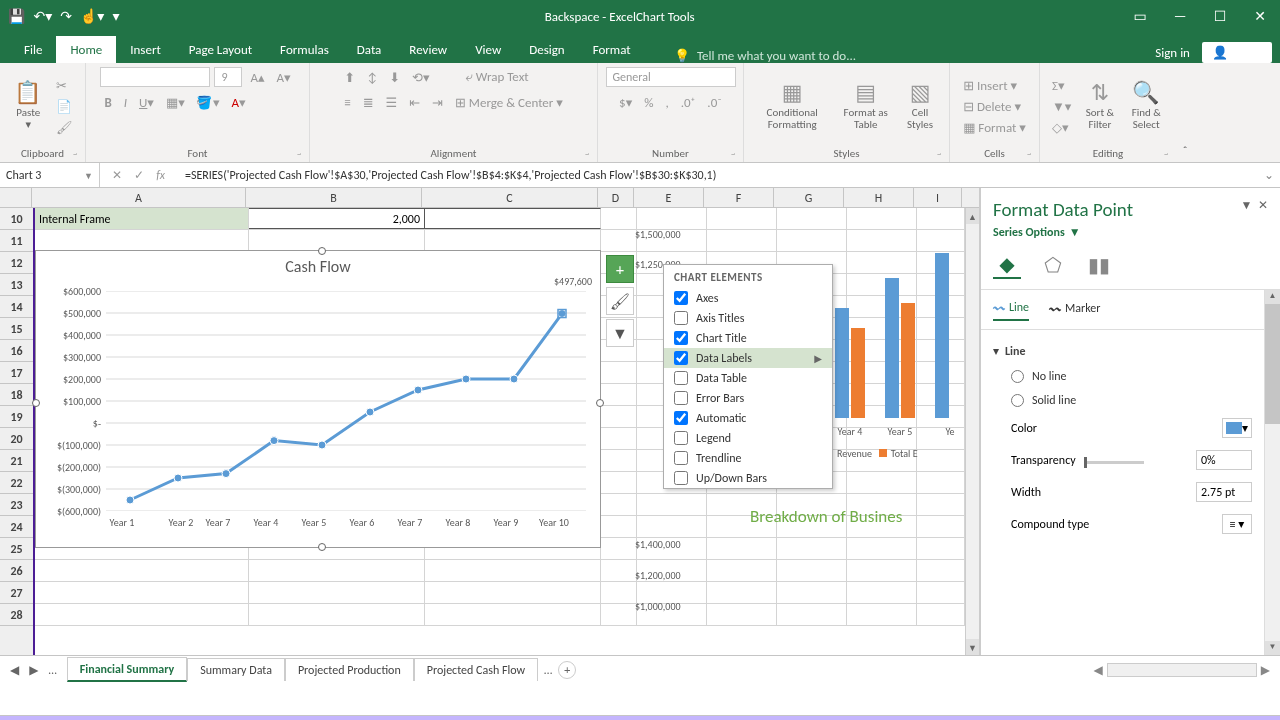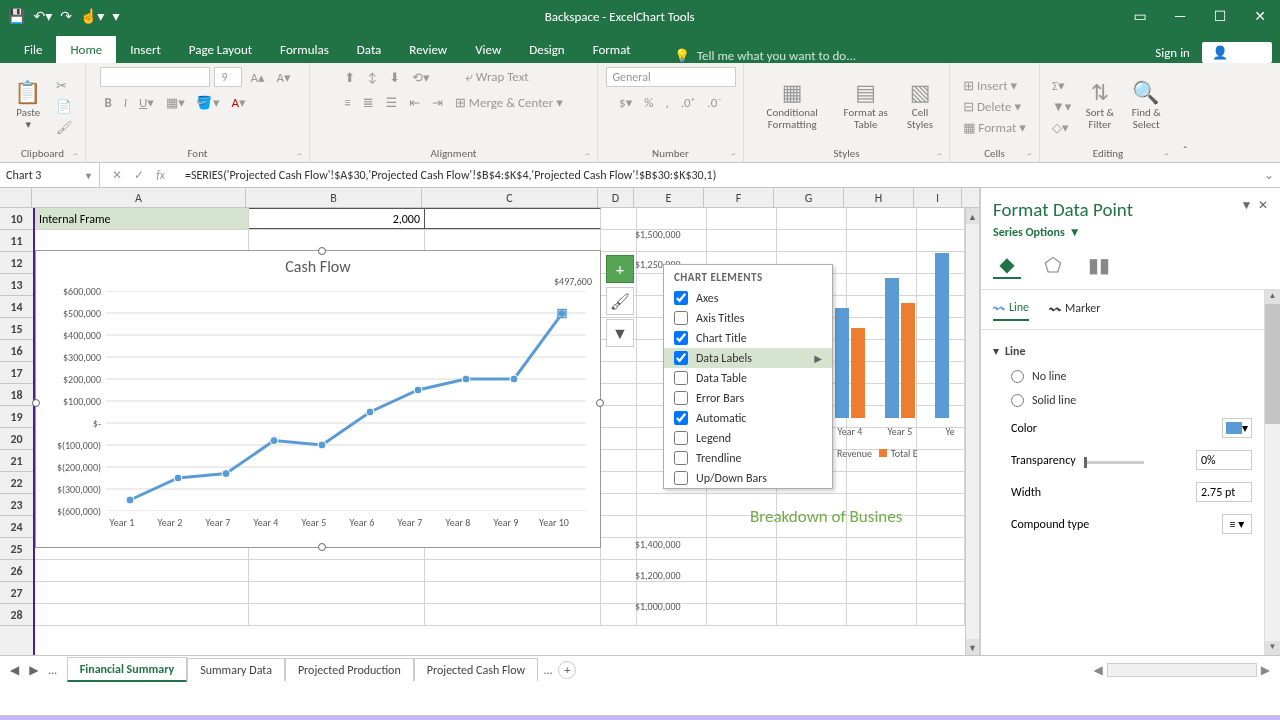--- a/index.html
+++ b/index.html
@@ -608,21 +608,21 @@
                 <div class="y-label" style="top: 82px;">$200,000</div>
                 <div class="y-label" style="top: 104px;">$100,000</div>
                 <div class="y-label" style="top: 126px;">$-</div>
                 <div class="y-label" style="top: 148px;">$(100,000)</div>
                 <div class="y-label" style="top: 170px;">$(200,000)</div>
                 <div class="y-label" style="top: 192px;">$(300,000)</div>
                 <div class="y-label" style="top: 214px;">$(600,000)</div>
               </div>
             <div id="xlabels">
                 <div class="x-label" style="left: -8px;">Year 1</div>
-                <div class="x-label" style="left: 40px;">Year 2</div>
+                <div class="x-label" style="left: 51px;">Year 2</div>
                 <div class="x-label" style="left: 88px;">Year 7</div>
                 <div class="x-label" style="left: 136px;">Year 4</div>
                 <div class="x-label" style="left: 184px;">Year 5</div>
                 <div class="x-label" style="left: 232px;">Year 6</div>
                 <div class="x-label" style="left: 280px;">Year 7</div>
                 <div class="x-label" style="left: 328px;">Year 8</div>
                 <div class="x-label" style="left: 376px;">Year 9</div>
                 <div class="x-label" style="left: 424px;">Year 10</div>
               </div>
             <div class="data-label" style="right:-6px; top:-16px">$497,600</div>

